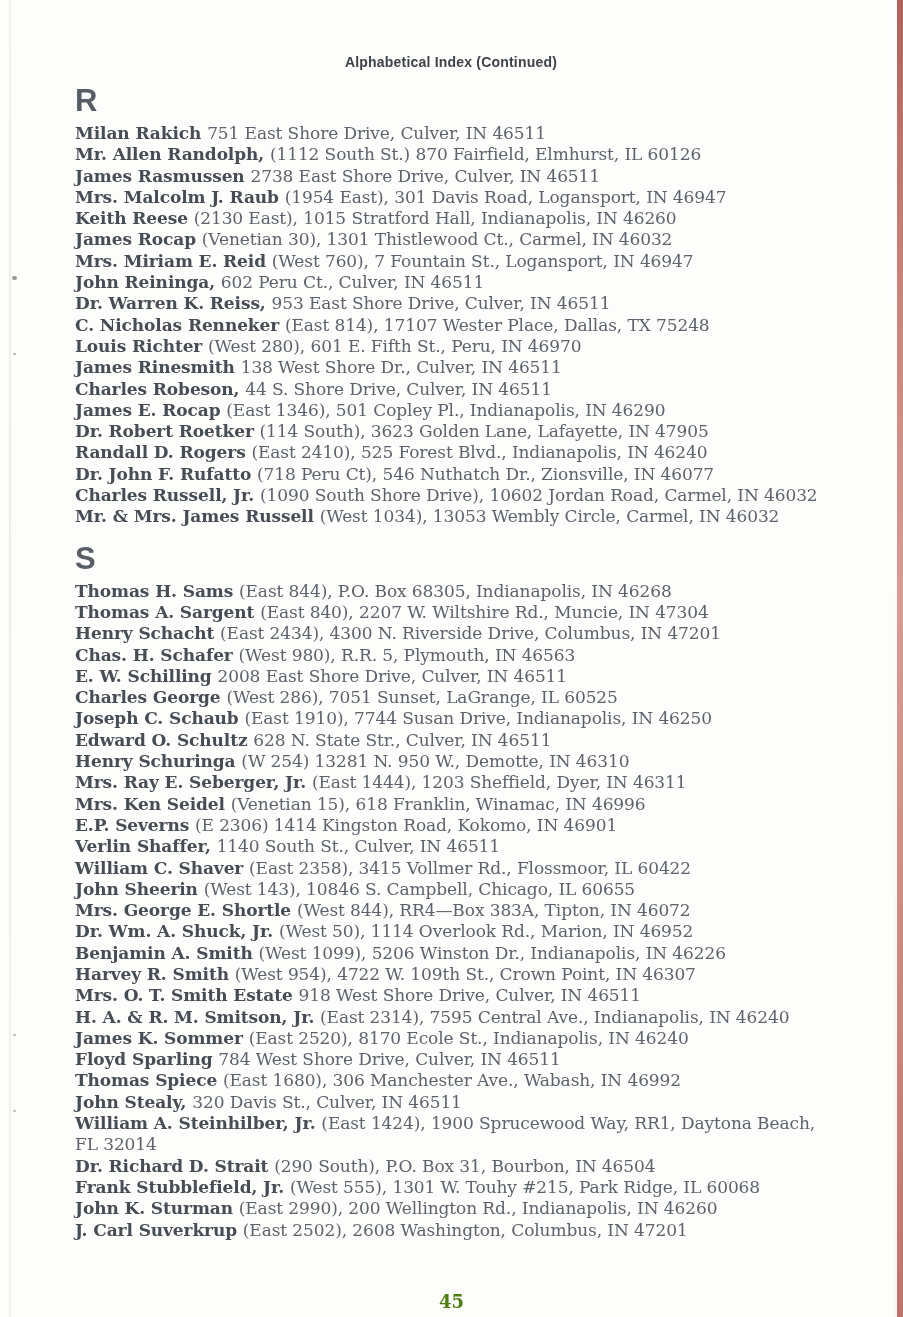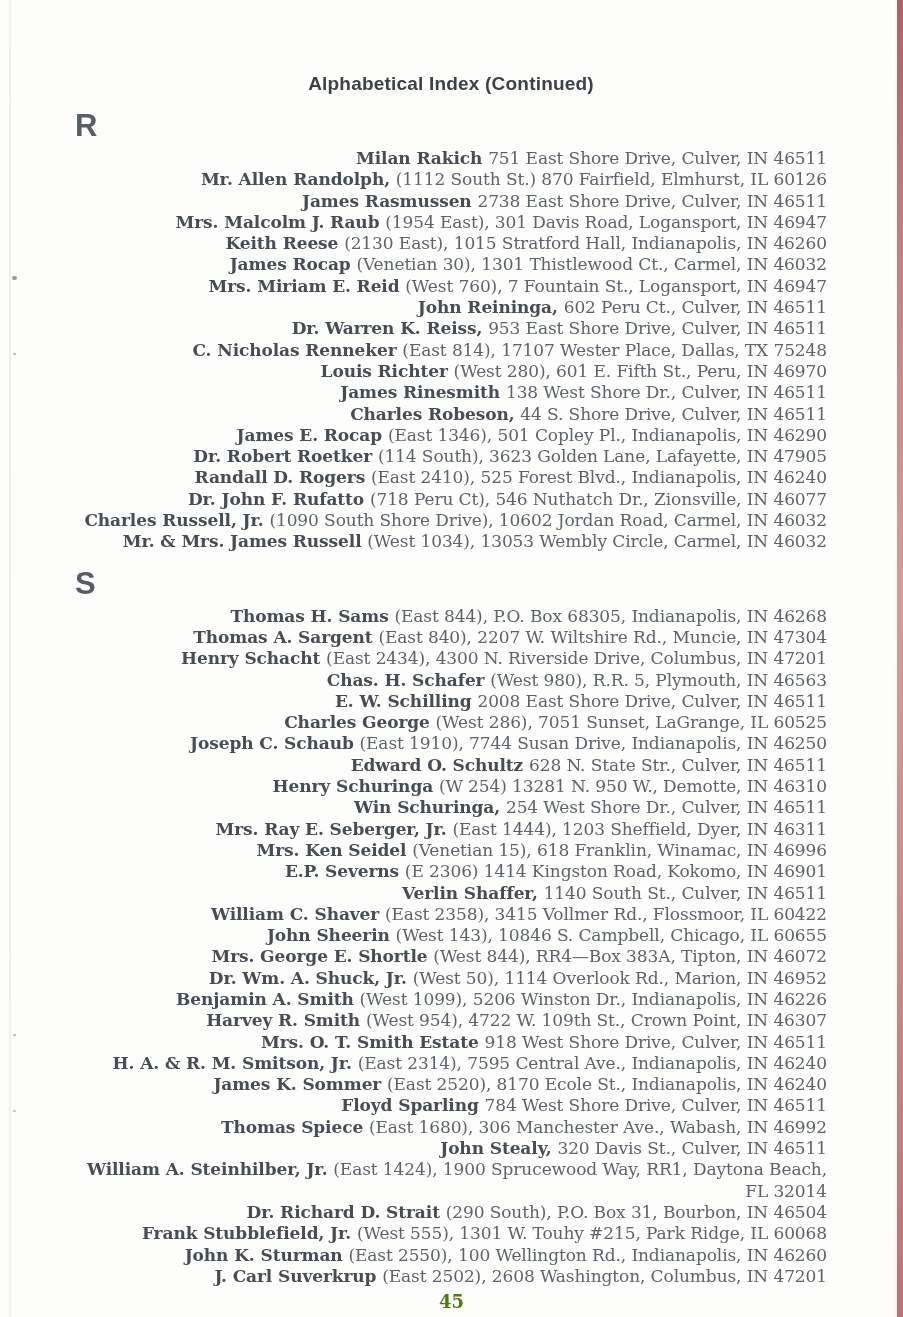--- a/index.html
+++ b/index.html
@@ -40,43 +40,42 @@
     right: 6px; top: 0;
     width: 3px; height: 1317px;
     background: linear-gradient(180deg, #ffffff, #faf8f4);
   }
   .content {
     position: absolute;
     left: 75px; top: 0;
     width: 752px;
   }
   .title {
-    margin: 73px 0 0 0;
+    margin: 54px 0 0 0;
     text-align: center;
     font-family: "Liberation Sans", sans-serif;
-    font-size: 19px;
+    font-size: 14px;
     font-weight: 700;
     color: #3d4248;
     letter-spacing: 0.2px;
   }
   .letter {
     font-family: "Liberation Sans", sans-serif;
     font-size: 31px;
     font-weight: 700;
     color: #585e66;
     line-height: 1;
     margin: 15px 0 7px 0;
   }
   .entries { }
   .entry {
     font-size: 17px;
     line-height: 21.3px;
     color: #5d636c;
     letter-spacing: -0.1px;
-    text-align: right;
   }
   .ename {
     font-weight: 700;
     color: #474d55;
   }
   .erest { }
   .page-number {
     position: absolute;
     left: 0; top: 1291px;
     width: 903px;
@@ -122,39 +121,38 @@
       <div class="entries">
         <div class="entry"><span class="ename">Thomas H. Sams </span><span class="erest">(East 844), P.O. Box 68305, Indianapolis, IN 46268</span></div>
         <div class="entry"><span class="ename">Thomas A. Sargent </span><span class="erest">(East 840), 2207 W. Wiltshire Rd., Muncie, IN 47304</span></div>
         <div class="entry"><span class="ename">Henry Schacht </span><span class="erest">(East 2434), 4300 N. Riverside Drive, Columbus, IN 47201</span></div>
         <div class="entry"><span class="ename">Chas. H. Schafer </span><span class="erest">(West 980), R.R. 5, Plymouth, IN 46563</span></div>
         <div class="entry"><span class="ename">E. W. Schilling </span><span class="erest">2008 East Shore Drive, Culver, IN 46511</span></div>
         <div class="entry"><span class="ename">Charles George </span><span class="erest">(West 286), 7051 Sunset, LaGrange, IL 60525</span></div>
         <div class="entry"><span class="ename">Joseph C. Schaub </span><span class="erest">(East 1910), 7744 Susan Drive, Indianapolis, IN 46250</span></div>
         <div class="entry"><span class="ename">Edward O. Schultz </span><span class="erest">628 N. State Str., Culver, IN 46511</span></div>
         <div class="entry"><span class="ename">Henry Schuringa </span><span class="erest">(W 254) 13281 N. 950 W., Demotte, IN 46310</span></div>
-        <div class="entry"><span class="ename">Win Schuringa, </span><span class="erest">254 West Shore Dr., Culver, IN 46511</span></div>
         <div class="entry"><span class="ename">Mrs. Ray E. Seberger, Jr. </span><span class="erest">(East 1444), 1203 Sheffield, Dyer, IN 46311</span></div>
         <div class="entry"><span class="ename">Mrs. Ken Seidel </span><span class="erest">(Venetian 15), 618 Franklin, Winamac, IN 46996</span></div>
         <div class="entry"><span class="ename">E.P. Severns </span><span class="erest">(E 2306) 1414 Kingston Road, Kokomo, IN 46901</span></div>
         <div class="entry"><span class="ename">Verlin Shaffer, </span><span class="erest">1140 South St., Culver, IN 46511</span></div>
         <div class="entry"><span class="ename">William C. Shaver </span><span class="erest">(East 2358), 3415 Vollmer Rd., Flossmoor, IL 60422</span></div>
         <div class="entry"><span class="ename">John Sheerin </span><span class="erest">(West 143), 10846 S. Campbell, Chicago, IL 60655</span></div>
         <div class="entry"><span class="ename">Mrs. George E. Shortle </span><span class="erest">(West 844), RR4—Box 383A, Tipton, IN 46072</span></div>
         <div class="entry"><span class="ename">Dr. Wm. A. Shuck, Jr. </span><span class="erest">(West 50), 1114 Overlook Rd., Marion, IN 46952</span></div>
         <div class="entry"><span class="ename">Benjamin A. Smith </span><span class="erest">(West 1099), 5206 Winston Dr., Indianapolis, IN 46226</span></div>
         <div class="entry"><span class="ename">Harvey R. Smith </span><span class="erest">(West 954), 4722 W. 109th St., Crown Point, IN 46307</span></div>
         <div class="entry"><span class="ename">Mrs. O. T. Smith Estate </span><span class="erest">918 West Shore Drive, Culver, IN 46511</span></div>
         <div class="entry"><span class="ename">H. A. &amp; R. M. Smitson, Jr. </span><span class="erest">(East 2314), 7595 Central Ave., Indianapolis, IN 46240</span></div>
         <div class="entry"><span class="ename">James K. Sommer </span><span class="erest">(East 2520), 8170 Ecole St., Indianapolis, IN 46240</span></div>
         <div class="entry"><span class="ename">Floyd Sparling </span><span class="erest">784 West Shore Drive, Culver, IN 46511</span></div>
         <div class="entry"><span class="ename">Thomas Spiece </span><span class="erest">(East 1680), 306 Manchester Ave., Wabash, IN 46992</span></div>
         <div class="entry"><span class="ename">John Stealy, </span><span class="erest">320 Davis St., Culver, IN 46511</span></div>
         <div class="entry"><span class="ename">William A. Steinhilber, Jr. </span><span class="erest">(East 1424), 1900 Sprucewood Way, RR1, Daytona Beach, FL 32014</span></div>
         <div class="entry"><span class="ename">Dr. Richard D. Strait </span><span class="erest">(290 South), P.O. Box 31, Bourbon, IN 46504</span></div>
         <div class="entry"><span class="ename">Frank Stubblefield, Jr. </span><span class="erest">(West 555), 1301 W. Touhy #215, Park Ridge, IL 60068</span></div>
-        <div class="entry"><span class="ename">John K. Sturman </span><span class="erest">(East 2550), 100 Wellington Rd., Indianapolis, IN 46260</span></div>
+        <div class="entry"><span class="ename">John K. Sturman </span><span class="erest">(East 2990), 200 Wellington Rd., Indianapolis, IN 46260</span></div>
         <div class="entry"><span class="ename">J. Carl Suverkrup </span><span class="erest">(East 2502), 2608 Washington, Columbus, IN 47201</span></div>
       </div>
     </div>
 </div>
 
 <div class="page-number">45</div>
 
 </body></html>

